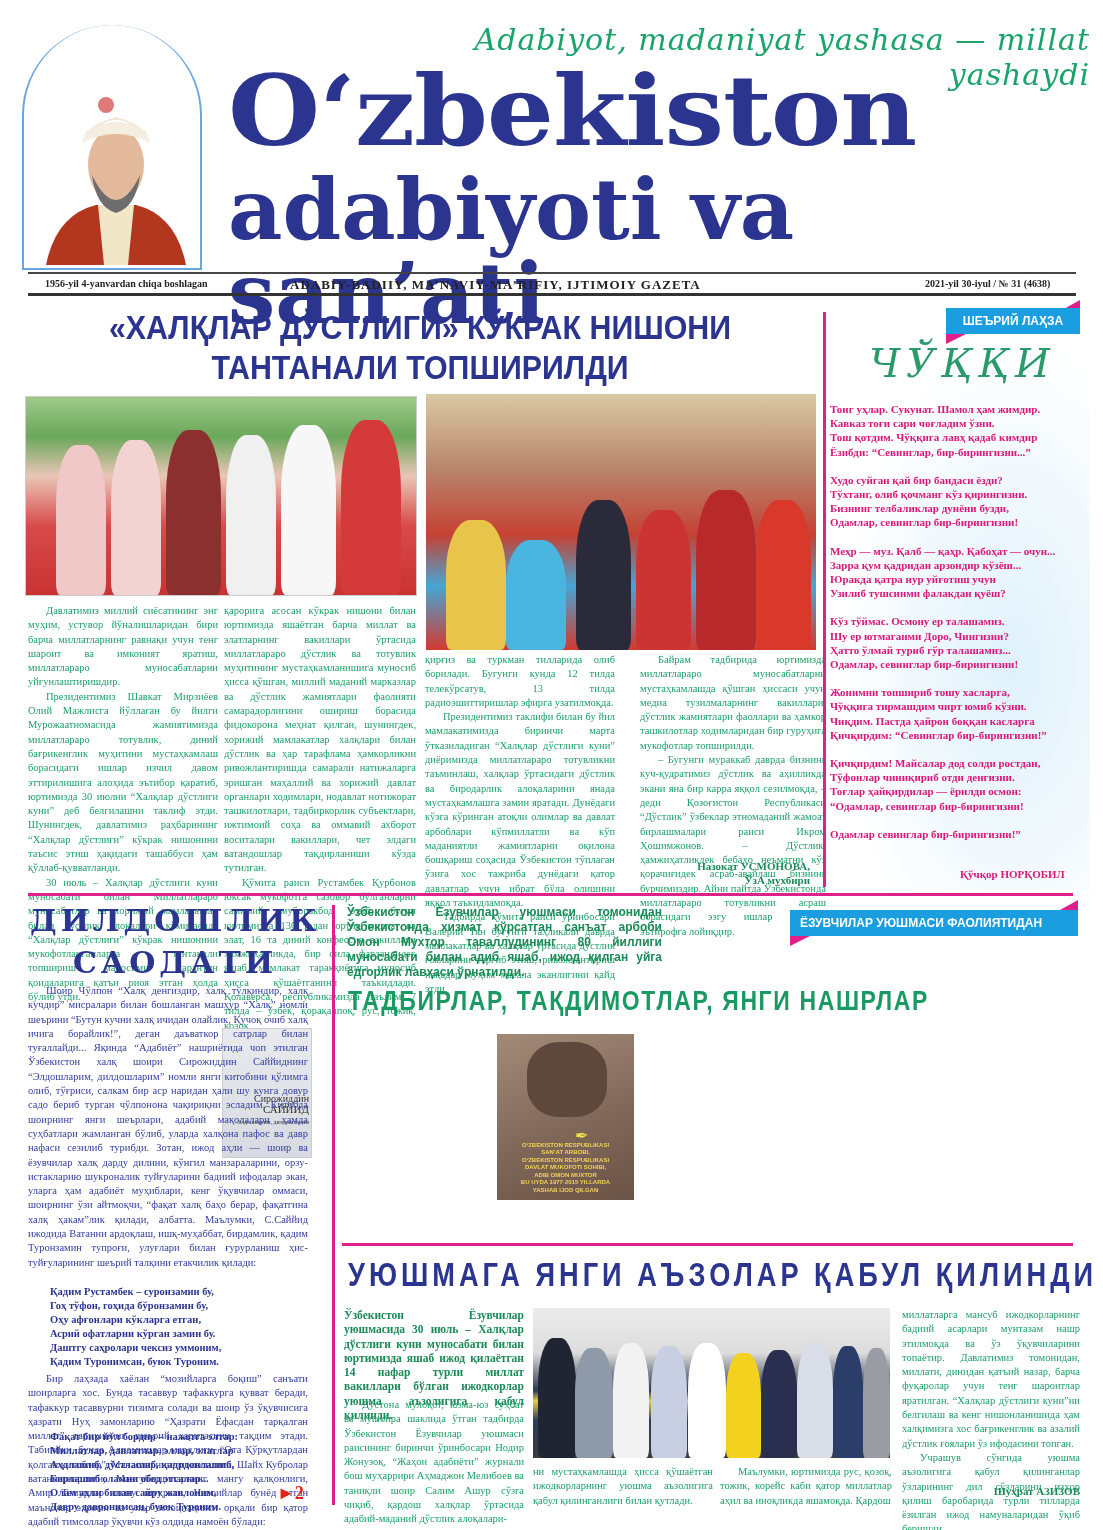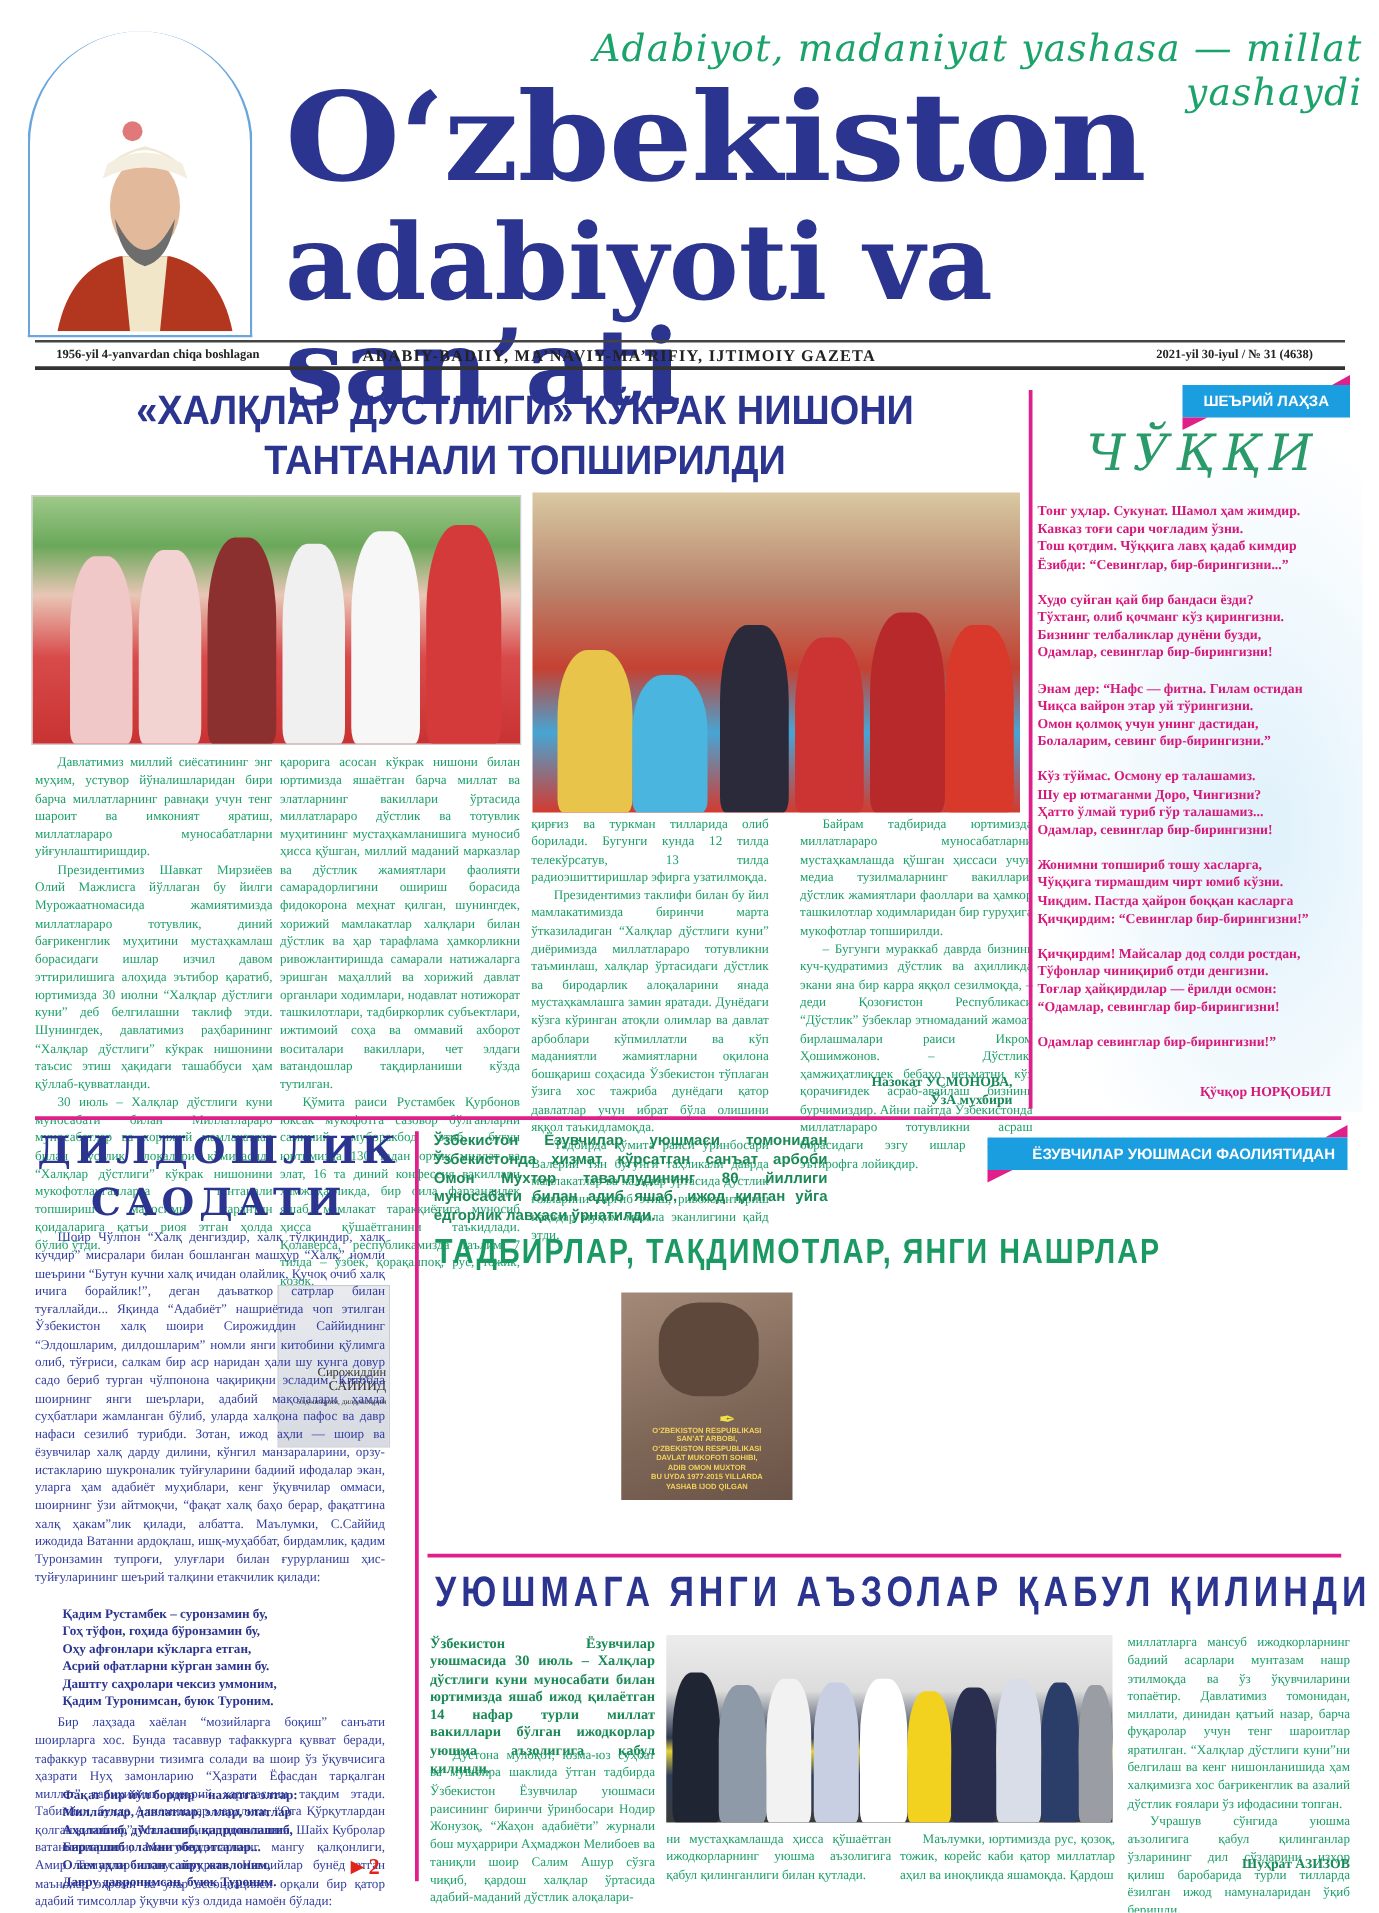--- a/index.html
+++ b/index.html
@@ -131,24 +131,24 @@
     <div>Тош қотдим. Чўққига лавҳ қадаб кимдир</div>
     <div>Ёзибди: “Севинглар, бир-бирингизни...”</div>
   </div>
   <div class="stanza">
     <div>Худо суйган қай бир бандаси ёзди?</div>
     <div>Тўхтанг, олиб қочманг кўз қирингизни.</div>
     <div>Бизнинг телбаликлар дунёни бузди,</div>
     <div>Одамлар, севинглар бир-бирингизни!</div>
   </div>
   <div class="stanza">
-    <div>Энам дер: “Нафс — фитна. Гилам остидан</div>
-    <div>Чиқса вайрон этар уй тўрингизни.</div>
-    <div>Омон қолмоқ учун унинг дастидан,</div>
-    <div>Болаларим, севинг бир-бирингизни.”</div>
+    <div>Меҳр — муз. Қалб — қаҳр. Қабоҳат — очун...</div>
+    <div>Зарра қум қадридан арзондир кўзёш...</div>
+    <div>Юракда қатра нур уйғотиш учун</div>
+    <div>Узилиб тушсинми фалакдан қуёш?</div>
   </div>
   <div class="stanza">
     <div>Кўз тўймас. Осмону ер талашамиз.</div>
     <div>Шу ер ютмаганми Доро, Чингизни?</div>
     <div>Ҳатто ўлмай туриб гўр талашамиз...</div>
     <div>Одамлар, севинглар бир-бирингизни!</div>
   </div>
   <div class="stanza">
     <div>Жонимни топшириб тошу хасларга,</div>
     <div>Чўққига тирмашдим чирт юмиб кўзни.</div>
@@ -204,21 +204,21 @@
   <div>Давру давронимсан, буюк Туроним.</div>
 </div>
 <div class="abs page-arrow">
   <span>►</span><span>2</span>
 </div>
 
 <div class="abs vrule-pink" style="left:332px;top:905px;width:3px;height:600px;"></div>
 
 <div class="abs lead-green" style="left:347px;top:905px;width:315px;">Ўзбекистон Ёзувчилар уюшмаси томонидан Ўзбекистонда хизмат кўрсатган санъат арбоби Омон Мухтор таваллудининг 80 йиллиги муносабати билан адиб яшаб, ижод қилган уйга ёдгорлик лавҳаси ўрнатилди.</div>
 <div class="abs" style="left:1060px;top:900px;width:0;height:0;border-left:18px solid transparent;border-bottom:10px solid #e0208a;"></div>
-<div class="abs tag" style="left:790px;top:910px;width:288px;text-align:right;">ЁЗУВЧИЛАР УЮШМАСИ ФАОЛИЯТИДАН</div>
+<div class="abs tag" style="left:790px;top:910px;width:288px;text-align:left;">ЁЗУВЧИЛАР УЮШМАСИ ФАОЛИЯТИДАН</div>
 <div class="abs" style="left:790px;top:936px;width:0;height:0;border-top:10px solid #e0208a;border-right:20px solid transparent;"></div>
 
 <div class="abs head-tadbir">ТАДБИРЛАР, ТАҚДИМОТЛАР, ЯНГИ НАШРЛАР</div>
 
 <div class="abs plaque">
   <div style="position:absolute;left:30px;top:8px;width:80px;height:75px;border-radius:40%;background:#5e483c;"></div>
   <div style="position:absolute;left:78px;top:92px;color:#f2e24a;font-size:16px;">✒</div>
   <div class="plaque-text">
     <div>O‘ZBEKISTON RESPUBLIKASI</div>
     <div>SAN’AT ARBOBI,</div>

